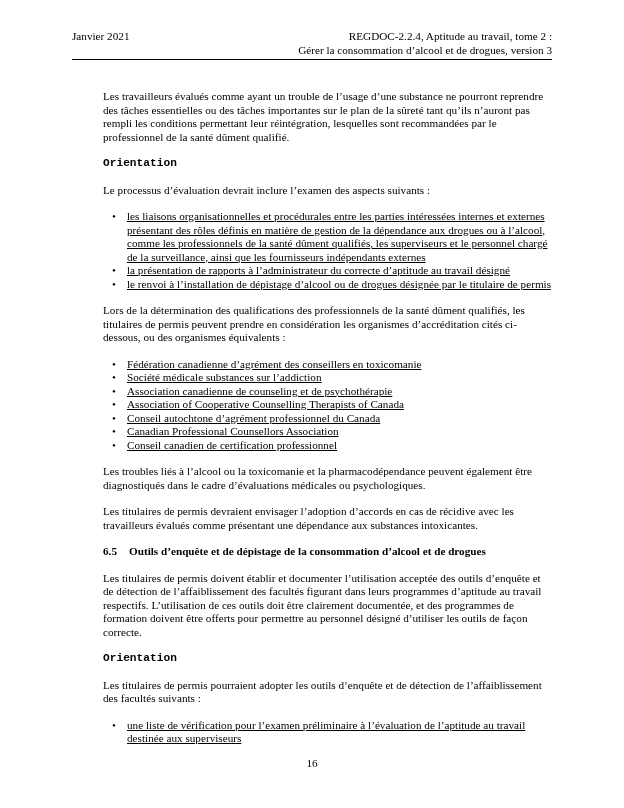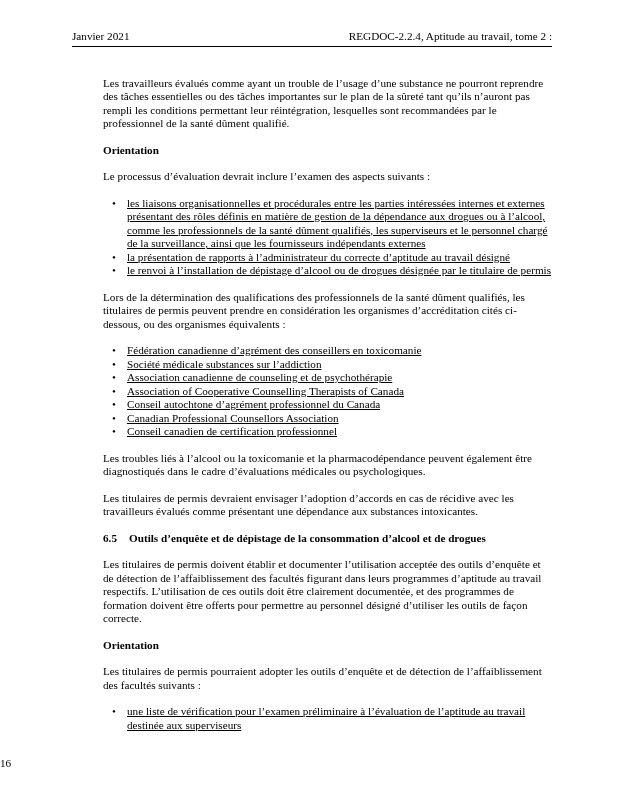--- a/index.html
+++ b/index.html
@@ -26,21 +26,21 @@
     border: none;
     border-top: 1px solid #000000;
     margin: 2px 0 0 0;
   }
   .content {
     margin-left: 31px;
     margin-top: 30px;
     width: 450px;
   }
   .para { margin: 0 0 13px 0; }
-  .bold-heading { font-weight: bold; margin: 0 0 13px 0; }
+  .bold-heading { font-weight: bold; margin: 0 0 13px 0; font-family: Liberation Mono, monospace; }
   ul.bullets {
     list-style: none;
     margin: 0 0 13px 0;
     padding: 0;
   }
   ul.bullets li {
     position: relative;
     padding-left: 24px;
     text-decoration: underline;
   }
@@ -54,32 +54,33 @@
     display: flex;
     font-weight: bold;
     margin: 0 0 13px 0;
   }
   .section-number { flex: 0 0 26px; }
   .page-footer {
     position: absolute;
     left: 0;
     right: 0;
     bottom: 38px;
-    text-align: left;
+    text-align: center;
   }
 </style>
 </head>
 <body>
 
 <div class="page">
 
   <div class="header-row">
     <span>Janvier 2021</span>
     <div class="header-right">
       <div>REGDOC-2.2.4, Aptitude au travail, tome 2 :</div>
+      <div>Gérer la consommation d’alcool et de drogues, version 3</div>
     </div>
   </div>
   <hr class="header-rule">
 
   <div class="content">
 
     <p class="para">Les travailleurs évalués comme ayant un trouble de l’usage d’une substance ne pourront reprendre des tâches essentielles ou des tâches importantes sur le plan de la sûreté tant qu’ils n’auront pas rempli les conditions permettant leur réintégration, lesquelles sont recommandées par le professionnel de la santé dûment qualifié.</p>
 
     <div class="bold-heading">Orientation</div>
 

